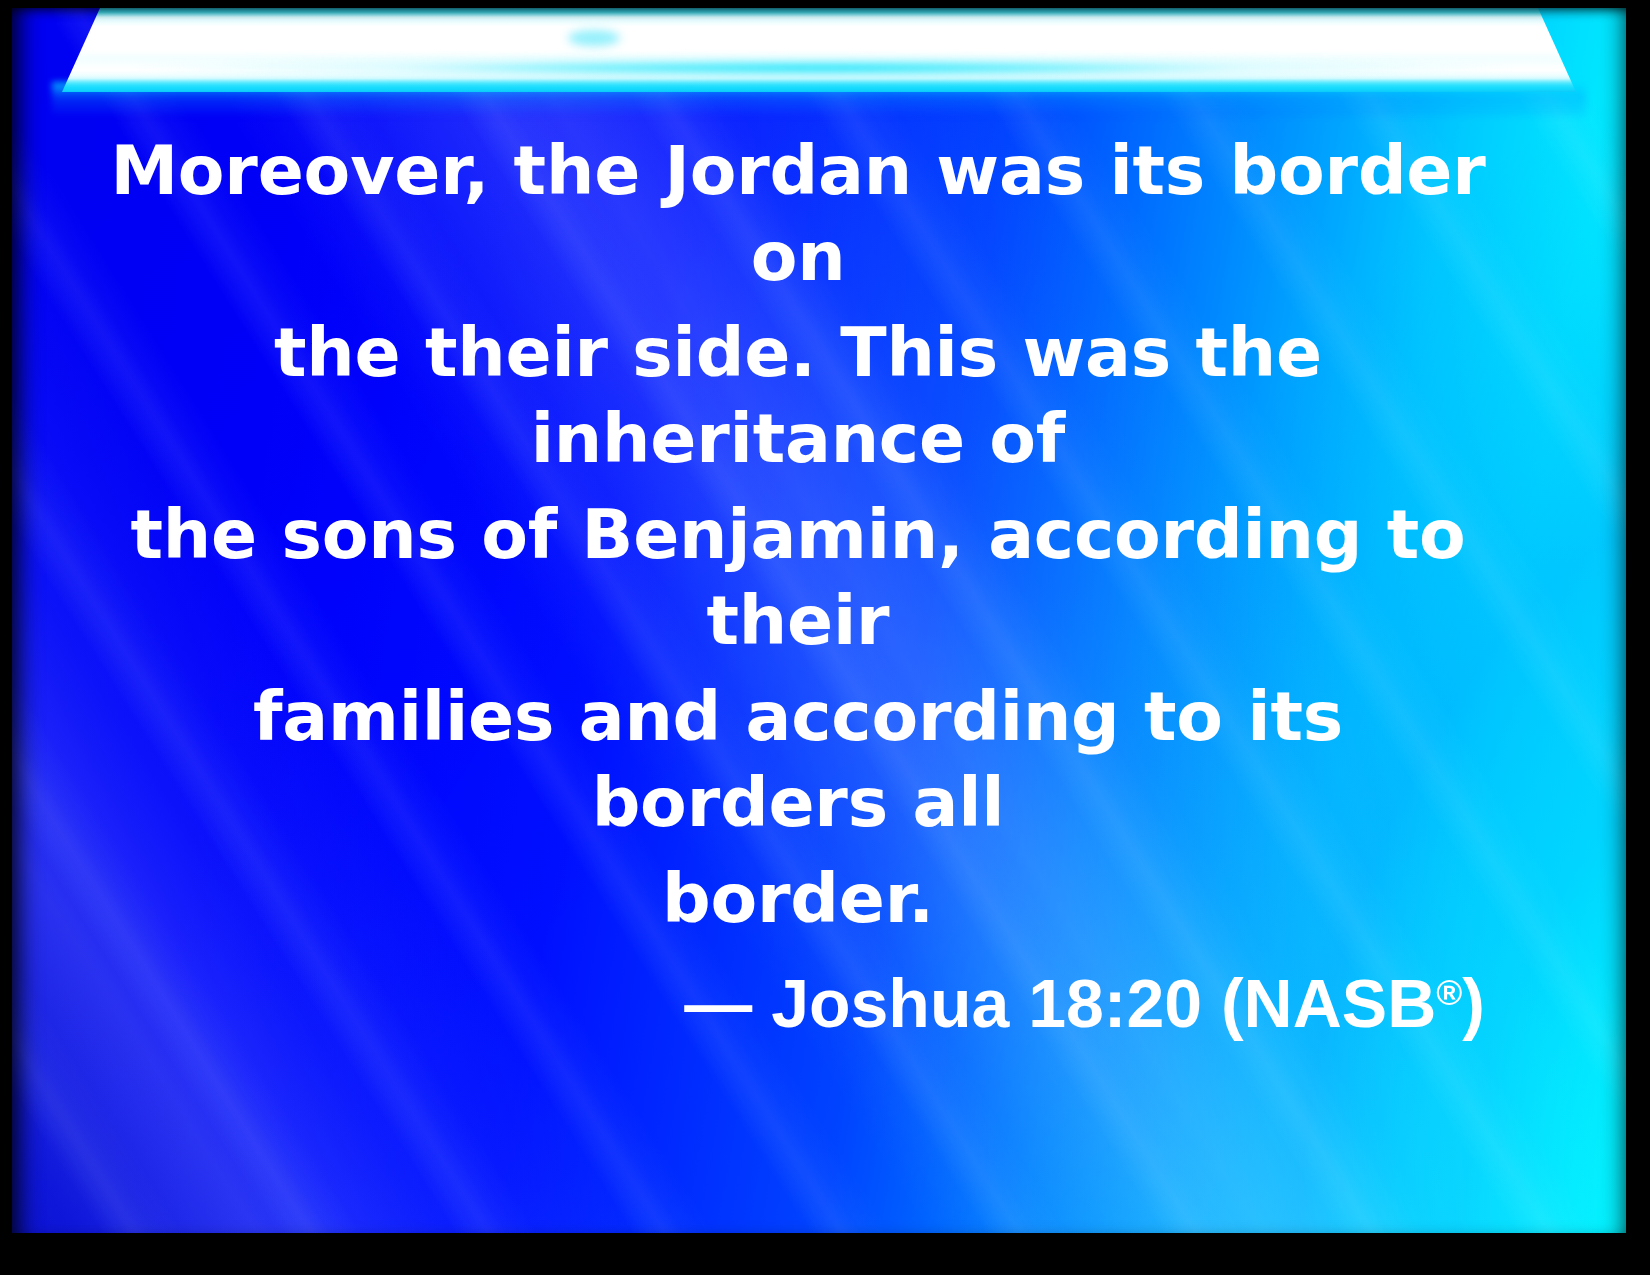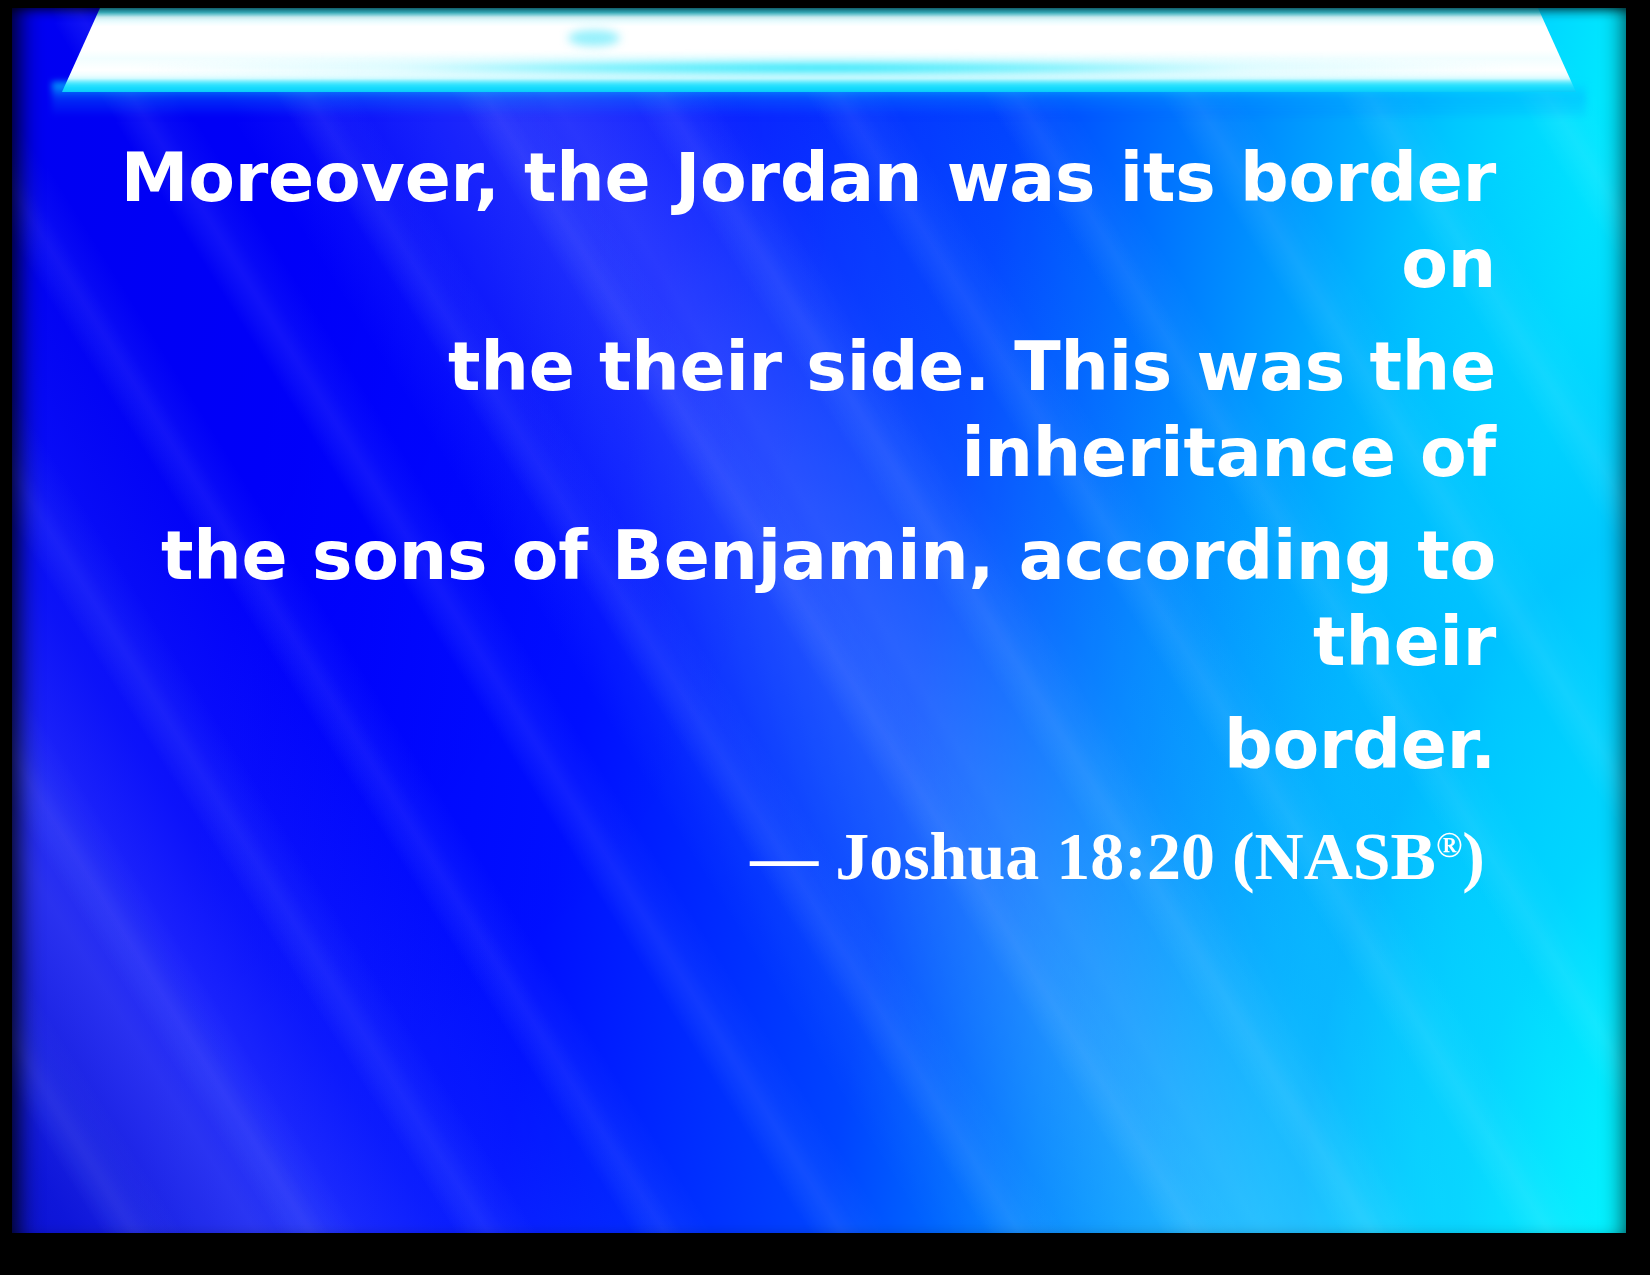--- a/index.html
+++ b/index.html
@@ -241,35 +241,35 @@
   
   .verse-block {
     position: absolute;
     left: 83px;
     top: 118px;
     width: 1430px;
     z-index: 6;
   }
 
   .verse-text {
-    margin: 17px;
+    margin: 10px;
     font-family: "DejaVu Sans", "Liberation Sans", sans-serif;
     font-weight: bold;
     font-size: 68px;
     line-height: 86px;
     letter-spacing: -0.2px;
     color: #ffffff;
-    text-align: right;
+    text-align: center;
     word-spacing: 1px;
   }
 
   .verse-ref {
     margin: 0;
     padding-top: 8px;
-    font-family: Liberation Serif, serif;
+    font-family: Liberation Sans, sans-serif;
     font-weight: bold;
     font-size: 68px;
     line-height: 86px;
     color: #ffffff;
     text-align: right;
     padding-right: 28px;
     white-space: nowrap;
   }
 
   .verse-ref sup {
@@ -294,20 +294,21 @@
     <div class="glowbar"></div>
     <div class="glowbar-nub"></div>
     <div class="glowbar-smear"></div>
     <div class="glowbar-halo"></div>
   </div>
 
   <div class="verse-block">
     <p class="verse-text">Moreover, the Jordan was its border on</p>
     <p class="verse-text">the their side. This was the inheritance of</p>
     <p class="verse-text">the sons of Benjamin, according to their</p>
+    <p class="verse-text">families and according to its borders all</p>
     <p class="verse-text">border.</p>
 
     <p class="verse-ref"><span>— Joshua 18:20 (NASB</span><sup>®</sup><span>)</span></p>
   </div>
 
   <div class="frame"></div>
   <div class="frame-edge"></div>
 
 </div>
 

